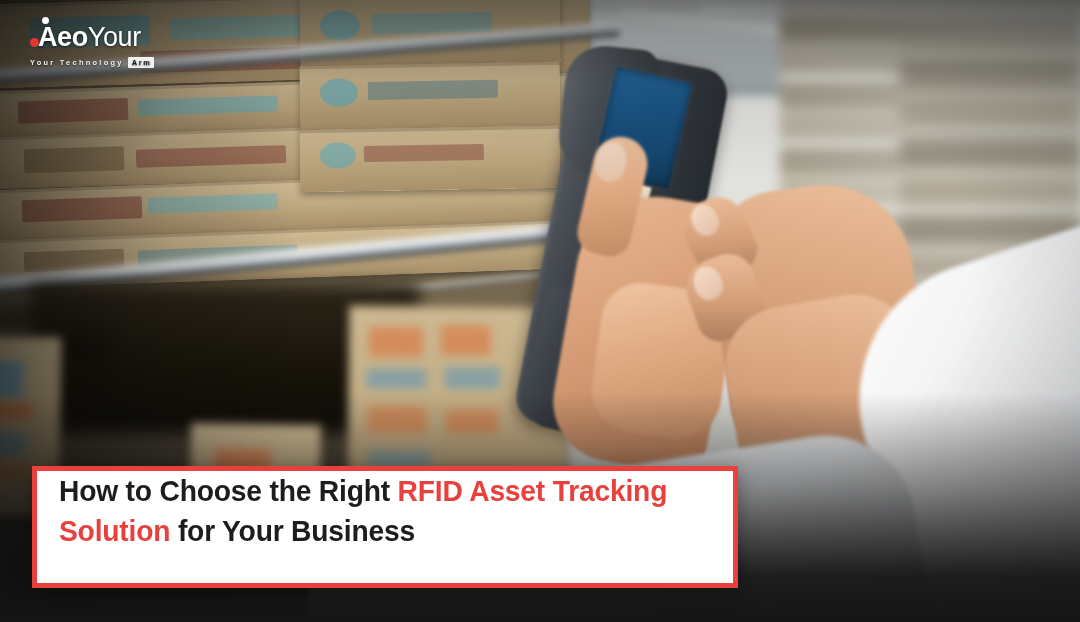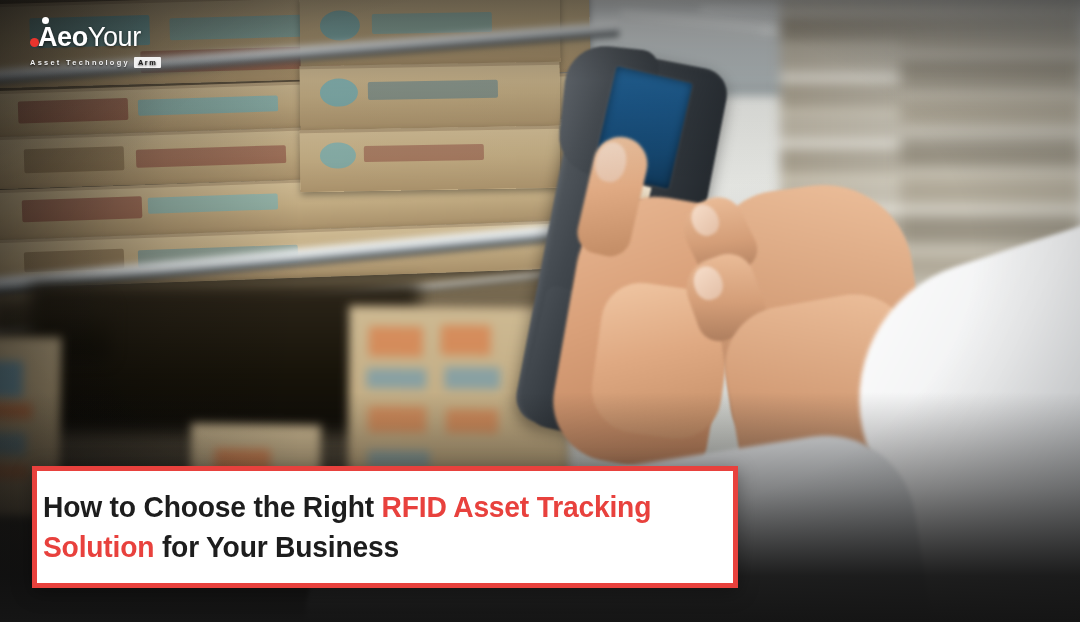--- a/index.html
+++ b/index.html
@@ -277,22 +277,22 @@
     left:32px; top:466px;
     width:706px; height:122px;
     background:#e8413d;
     padding:5px;
     z-index:50;
     box-shadow:0 4px 18px rgba(0,0,0,.35);
   }
   .title-inner {
     width:100%; height:100%;
     background:#ffffff;
-    display:flex; align-items:center;
-    padding:0 6px;
+    display:flex; 
+    padding:0 22px;
   }
   .title-text {
     font-family:"Liberation Sans", sans-serif;
     font-weight:700;
     font-size:30px;
     line-height:1.34;
     letter-spacing:-.2px;
     color:#1d1d1d;
     transform:scaleX(.94);
     transform-origin:left center;
@@ -468,21 +468,21 @@
     <div class="vignette"></div>
     <div class="bottom-fade"></div>
   </div>
 
   <div class="logo">
     <div class="logo-main">
       <span class="logo-dot"></span><span class="logo-aeo">Aeo</span><span class="logo-logic">Your</span>
       <span class="logo-tick"></span>
     </div>
     <div class="logo-tagline">
-      <span>Asset Technology</span>
+      <span>Your Technology</span>
       <span class="tag-arm">Arm</span>
     </div>
   </div>
 
   <div class="title-card">
     <div class="title-inner">
       <h1 class="title-text"><span>How to Choose the Right </span><span class="hl">RFID Asset Tracking</span> <span class="hl">Solution</span><span> for Your Business</span></h1>
     </div>
   </div>
 

